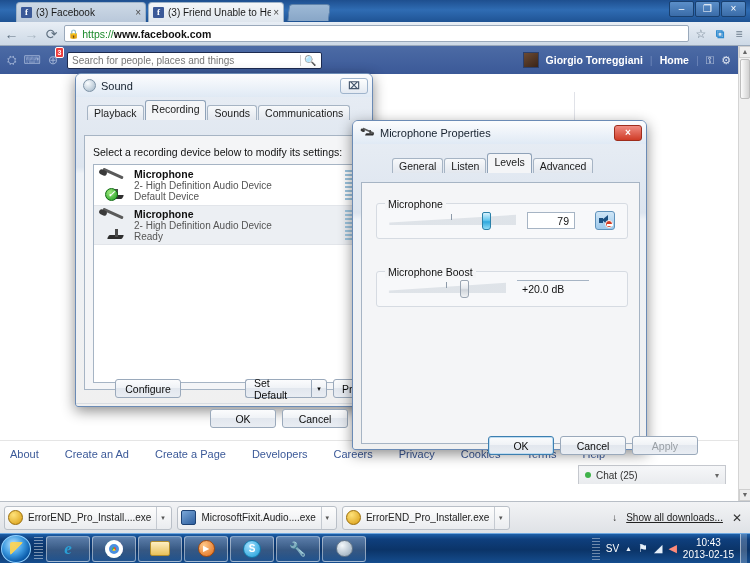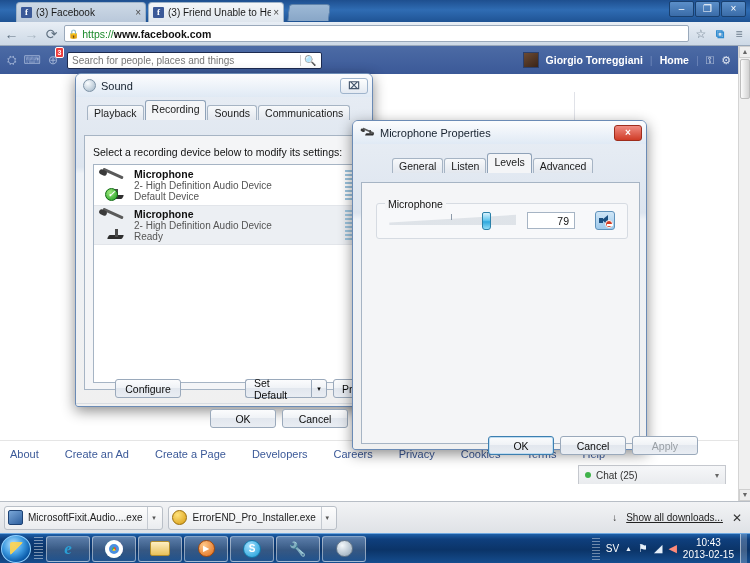--- a/index.html
+++ b/index.html
@@ -416,20 +416,25 @@
 
     <div class="fb-scroll">
       <div class="sb-up">▲</div>
       <div class="sb-thumb"></div>
       <div class="sb-dn">▼</div>
     </div>
   </div>
 
   <div class="dl-shelf">
     <div class="dl-item">
+      <span class="dl-ico warn"></span>
+      <span class="dl-name">ErrorEND_Pro_Install....exe</span>
+      <span class="dl-caret">▾</span>
+    </div>
+    <div class="dl-item">
       <span class="dl-ico fixit"></span>
       <span class="dl-name">MicrosoftFixit.Audio....exe</span>
       <span class="dl-caret">▾</span>
     </div>
     <div class="dl-item">
       <span class="dl-ico warn"></span>
       <span class="dl-name">ErrorEND_Pro_Installer.exe</span>
       <span class="dl-caret">▾</span>
     </div>
     <div class="dl-right">
@@ -567,20 +572,33 @@
 
         <div class="mutebtn" style="left:218px; top:7px;">
           <span class="spk">
             <i class="body"></i>
               <i class="cone"></i>
               <i class="no"></i>
           </span>
         </div>
       </div>
 
+      <div class="grp" style="left:14px; top:88px; width:252px; height:36px;">
+        <span class="grp-cap">Microphone Boost</span>
+
+        <div class="slider" style="left:9px; top:10px; width:120px;">
+          <div class="sl-wedge"></div>
+          <div class="sl-tick" style="left:60px;"></div>
+          <div class="sl-thumb gray" id="boost-thumb" style="left: 73.92px;"></div>
+        </div>
+
+        <div class="valbox plain" style="left:140px; top:8px; width:72px; justify-content:flex-start;">
+          <span>+20.0 dB</span>
+        </div>
+      </div>
     </div>
 
     <div class="btnrow" style="left:114px; top:292px;">
       <span class="wbtn2 def">OK</span>
       <span class="wbtn2">Cancel</span>
       <span class="wbtn2 disabled">Apply</span>
     </div>
   </div>
 </div>
 

